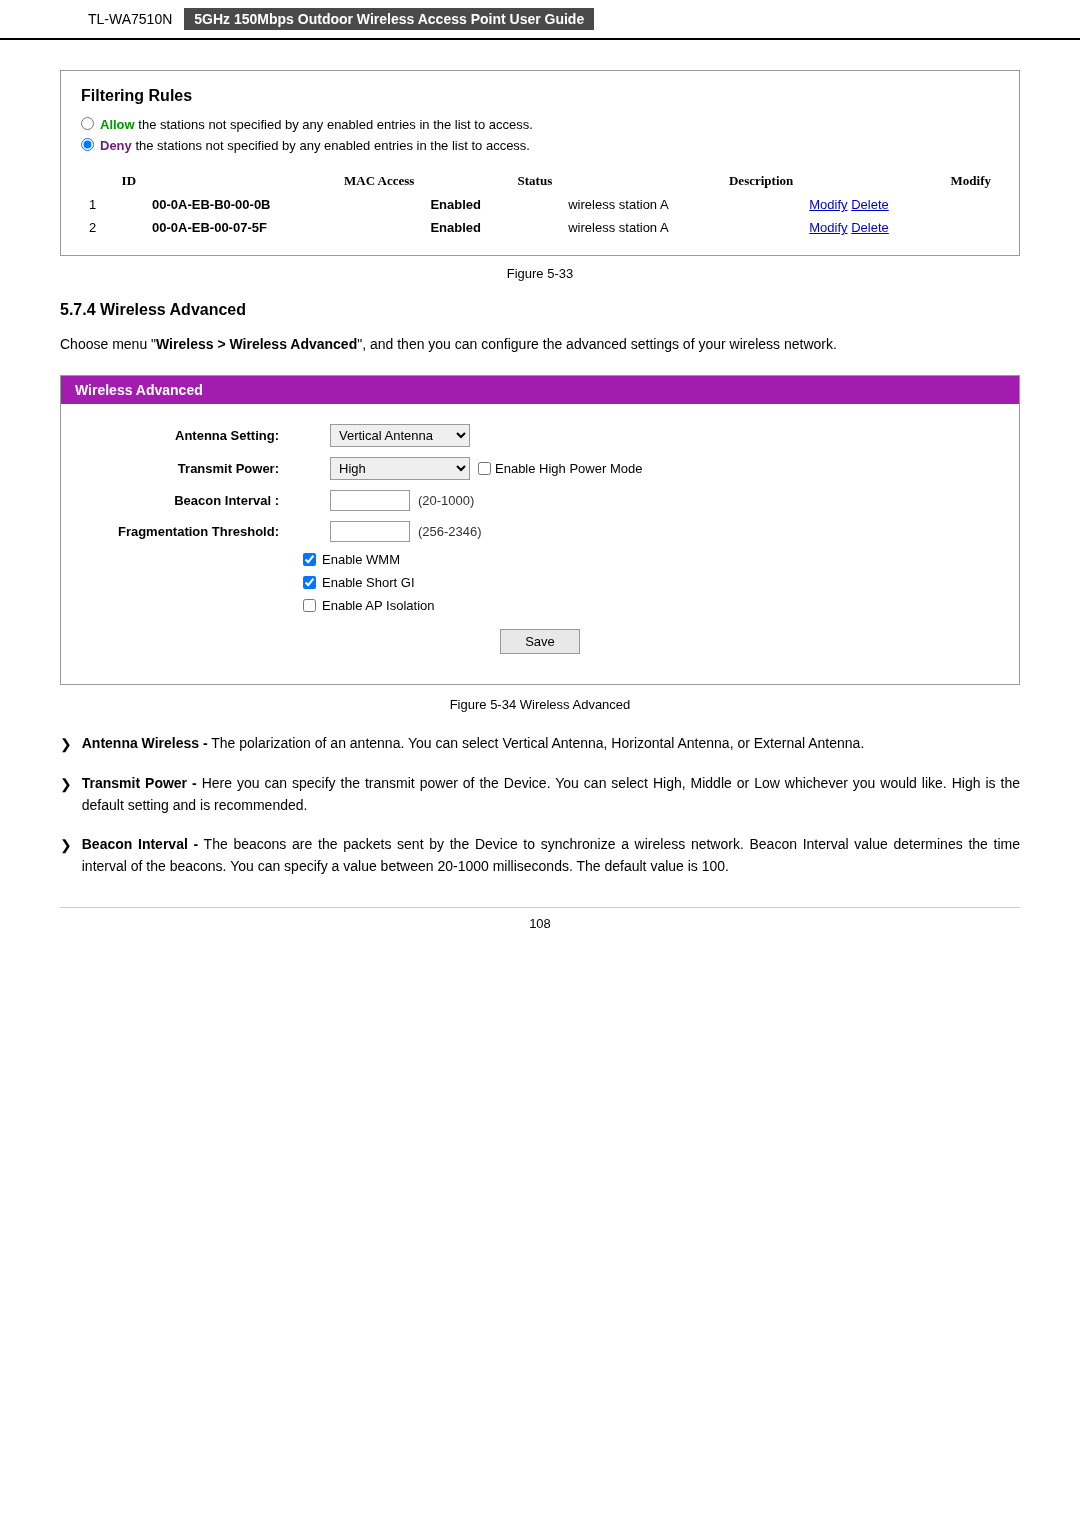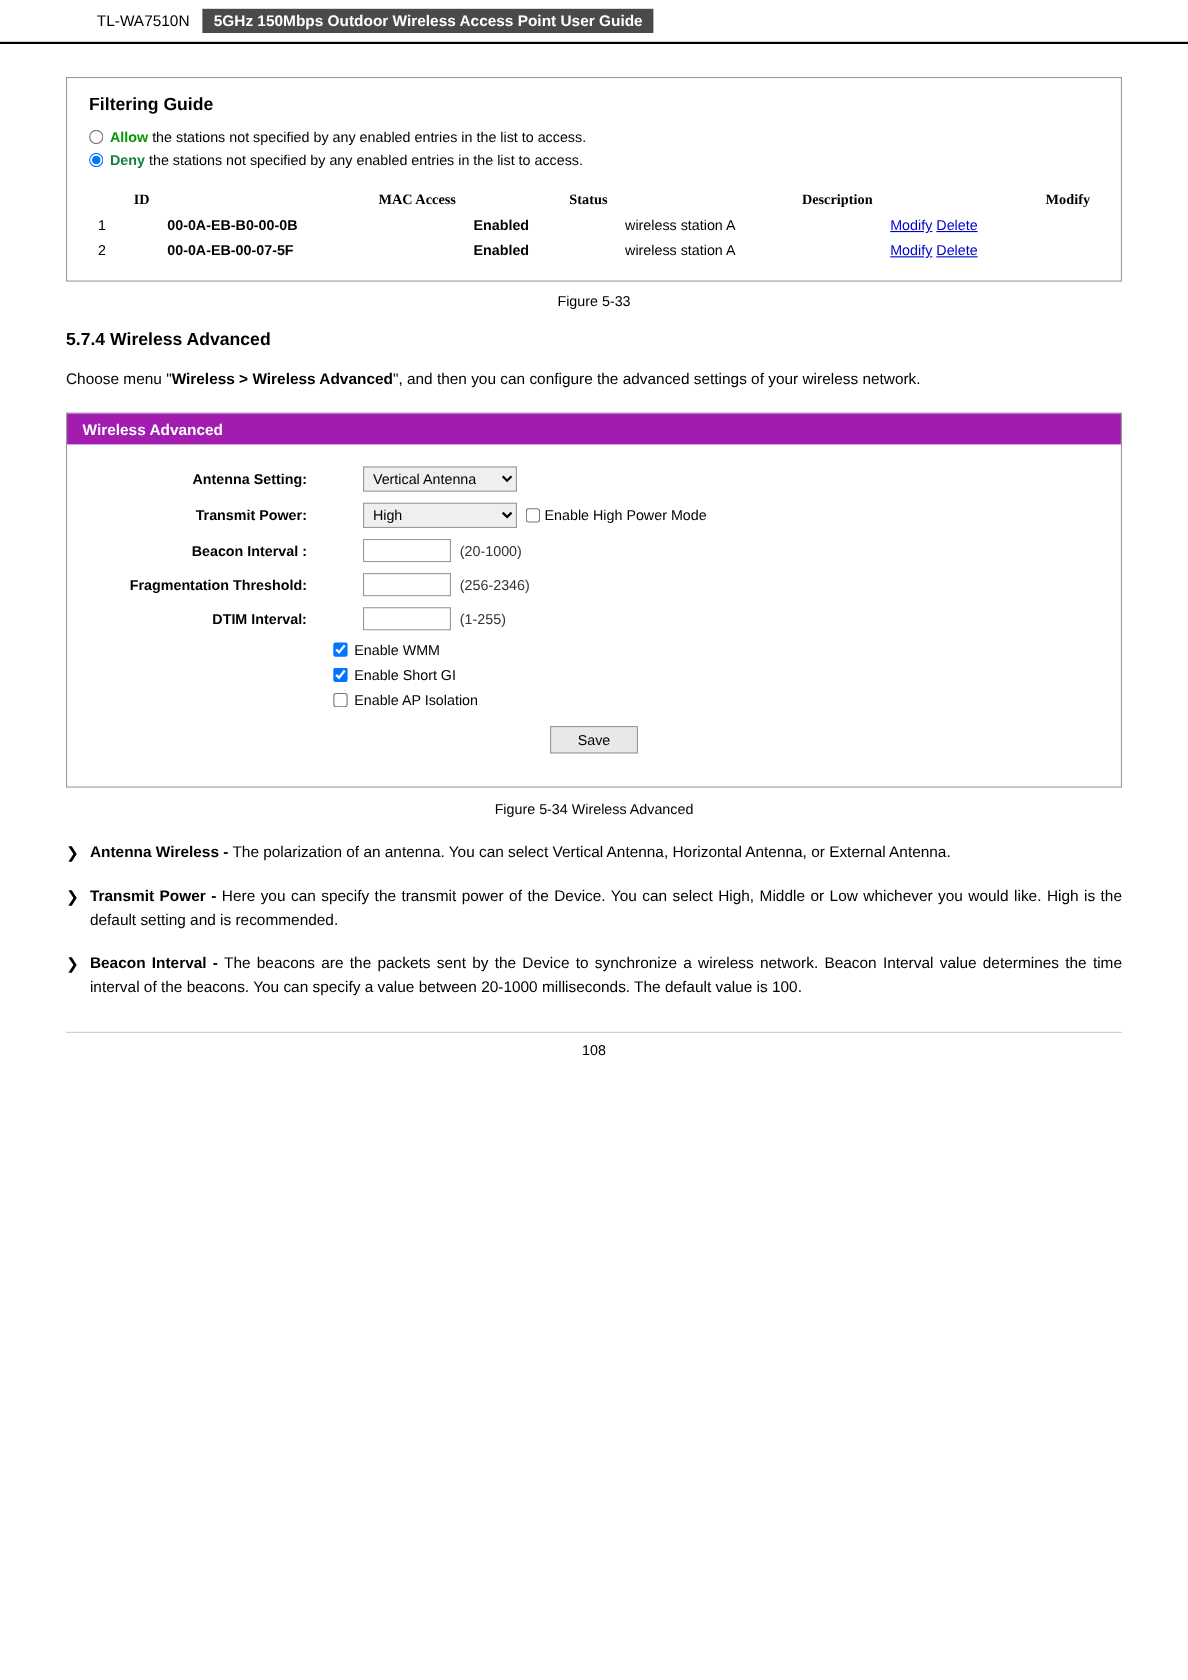--- a/index.html
+++ b/index.html
@@ -46,33 +46,33 @@
       padding: 16px 20px;
       margin-bottom: 10px;
     }
     .filtering-rules-title {
       font-size: 16px;
       font-weight: bold;
       margin-bottom: 12px;
     }
     .radio-row {
       display: flex;
-      align-items: center;
+      align-items: flex-start;
       margin-bottom: 6px;
       font-size: 13px;
     }
     .radio-row input[type=radio] {
       margin-right: 6px;
     }
     .radio-row .keyword-allow {
       color: #009900;
       font-weight: bold;
     }
     .radio-row .keyword-deny {
-      color: #15803d;
+      color: #701a75;
       font-weight: bold;
     }
 
     .filter-table {
       width: 100%;
       border-collapse: collapse;
       margin-top: 16px;
       font-size: 13px;
     }
     .filter-table th {
@@ -244,21 +244,21 @@
 <body>
 
 <div class="page-header">
   <span class="header-model">TL-WA7510N</span>
   <span class="header-title">5GHz 150Mbps Outdoor Wireless Access Point User Guide</span>
 </div>
 
 <div class="content">
 
   <div class="filtering-rules-box">
-    <div class="filtering-rules-title">Filtering Guide</div>
+    <div class="filtering-rules-title">Filtering Rules</div>
     <div class="radio-row">
       <input type="radio" name="filter_rule" style="">
       <span>
         <span class="keyword-allow">Allow</span>
         <span> the stations not specified by any enabled entries in the list to access.</span>
       </span>
     </div>
     <div class="radio-row">
       <input type="radio" name="filter_rule" checked="" style="">
       <span>
@@ -338,27 +338,20 @@
 
 
       <div class="form-row">
         <div class="form-label">Fragmentation Threshold:</div>
         <div class="form-control-area">
           <input type="text" class="form-input" style="">
           <span class="range-hint">(256-2346)</span>
         </div>
       </div>
 
-      <div class="form-row">
-        <div class="form-label">DTIM Interval:</div>
-        <div class="form-control-area">
-          <input type="text" class="form-input" style="">
-          <span class="range-hint">(1-255)</span>
-        </div>
-      </div>
 
       <div class="checkbox-row">
         <input type="checkbox" checked="" style="">
         <span>Enable WMM</span>
       </div>
       <div class="checkbox-row">
         <input type="checkbox" checked="" style="">
         <span>Enable Short GI</span>
       </div>
       <div class="checkbox-row">

